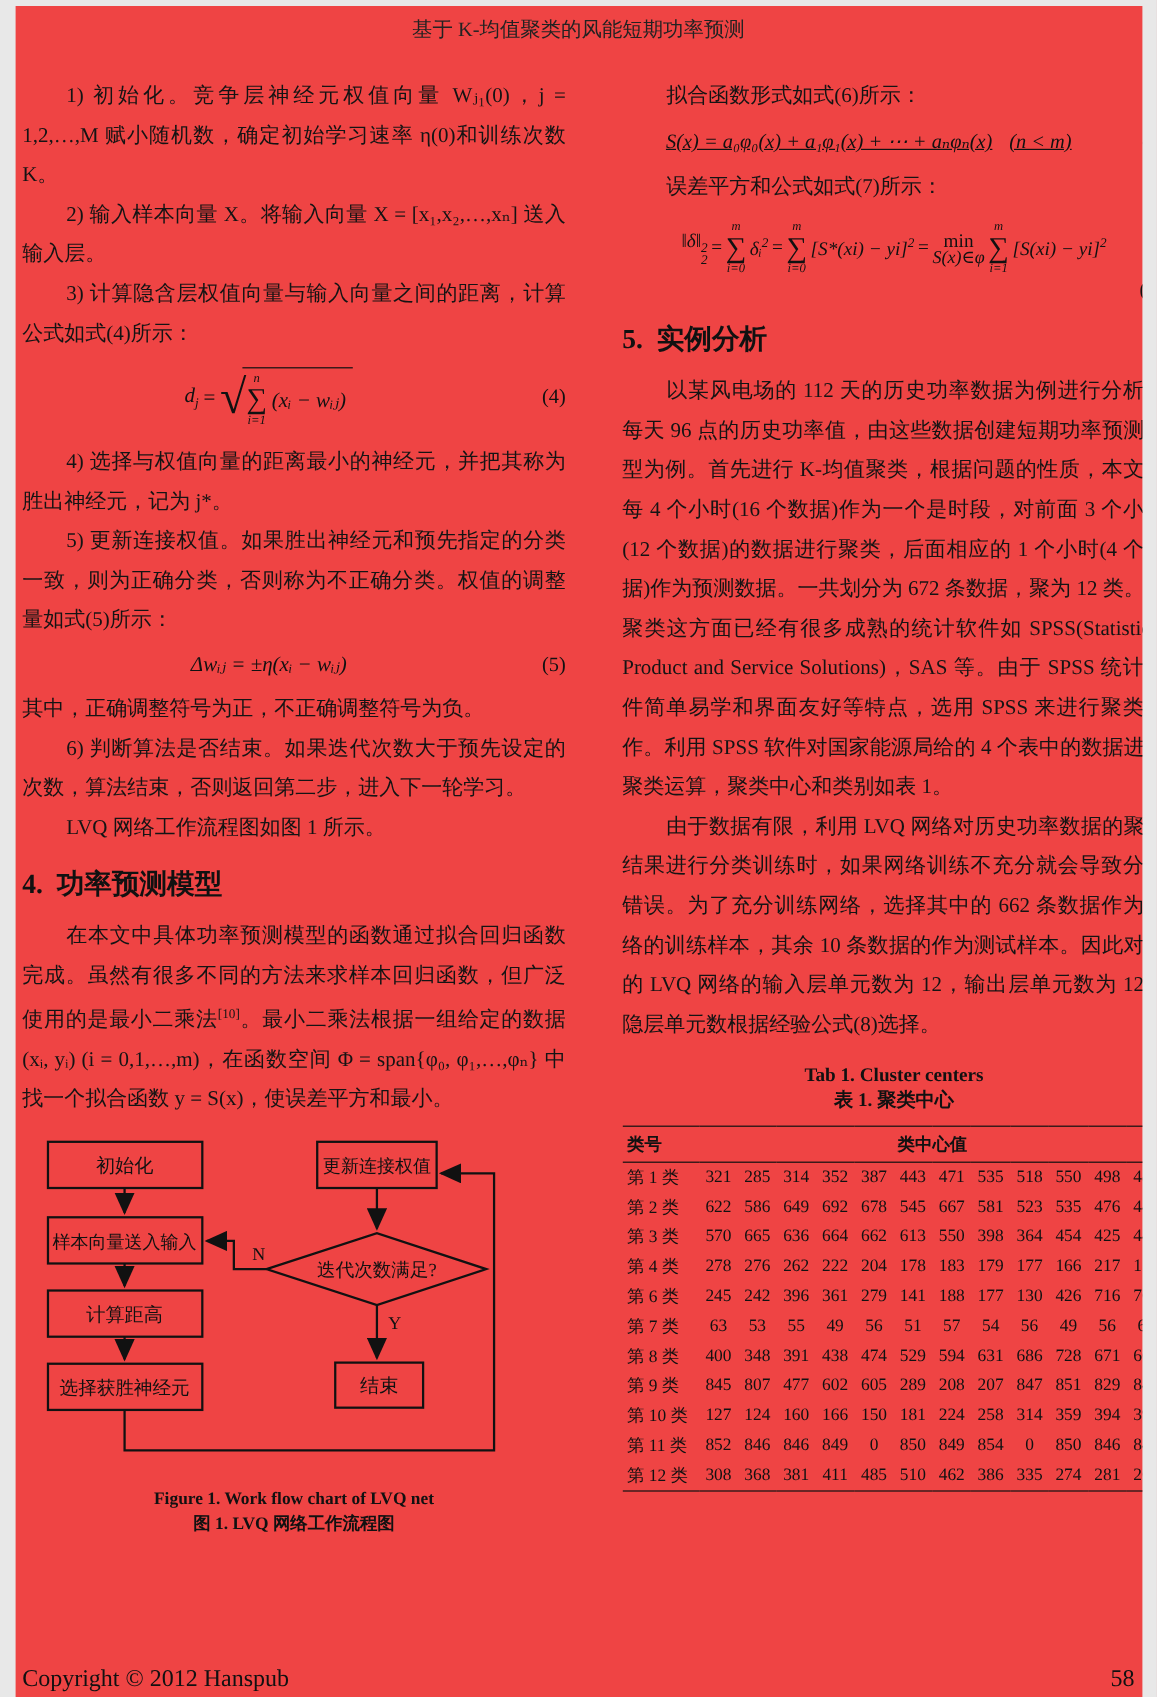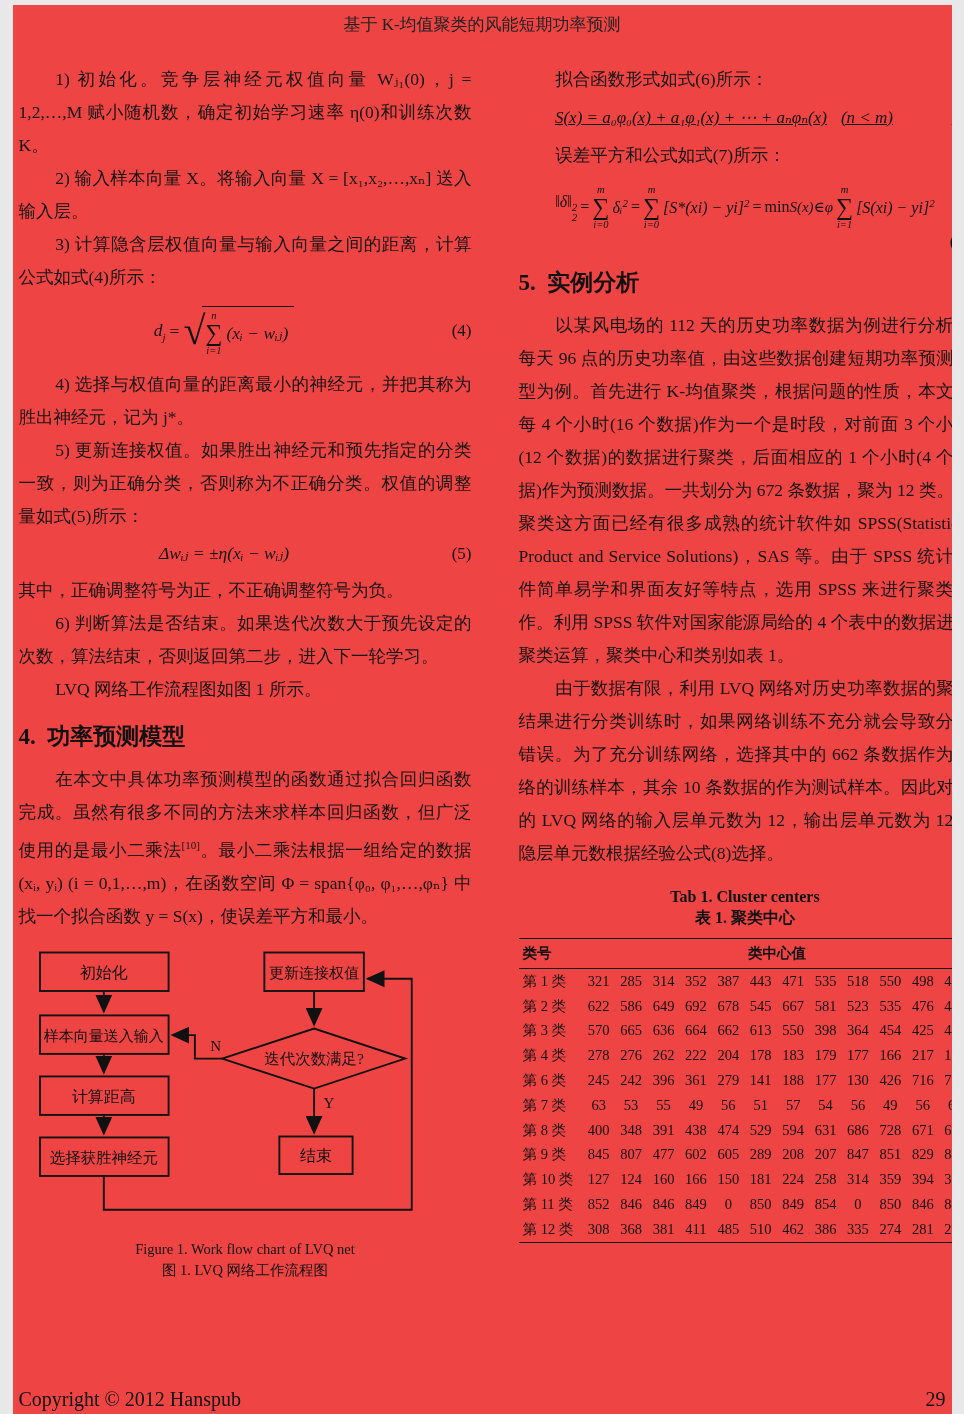--- a/index.html
+++ b/index.html
@@ -30,39 +30,39 @@
     display:flex; align-items:center; margin:10px 0; font-size:17.5px;
   }
   .eq-body {
     flex:1; display:flex; align-items:center; justify-content:center; gap:4px;
     font-style:italic;
   }
   .eq-tag { width:42px; text-align:right; font-style:normal; font-size:17px; }
   .bigsum { display:inline-flex; flex-direction:column; align-items:center; font-style:italic; }
   .bigsum .lim { font-size:10.5px; line-height:11px; }
   .bigsum .sigma { font-size:24px; line-height:24px; font-style:normal; }
-  .minop { display:inline-flex; align-items:center; }
+  .minop { display:inline-flex; flex-direction:column; align-items:center; }
   .minop .op { font-style:normal; font-size:16px; line-height:16px; }
   .minop .lim { font-size:15px; line-height:11px;text-align:right; }
   .sqrt { display:inline-flex; align-items:stretch; }
   .sqrt .radical { font-size:40px; line-height:46px; font-style:normal; transform:translateY(2px); }
   .sqrt .root-content {
     display:inline-flex; align-items:center; gap:4px;
     border-top:1.6px solid #111; padding:3px 6px 0 3px; margin-left:-3px;
   }
   .supsub {
     display:inline-flex; flex-direction:column; align-items:flex-start;
     font-size:11px; line-height:10px; vertical-align:-4px; font-style:italic;
   }
   sup,sub { font-size:11px; font-style:italic; }
   .eq7-row { font-size:16px; gap:3px; }
   .eq7-tagline { text-align:right; font-size:17px; padding-right:2px; margin:0 0 8px 0; }
   
   .figure-wrap { margin:12px 0 0 18px; }
-  .fig-caption { text-align:center; font-weight:normal; font-size:14.5px; line-height:21px; margin-top:14px; }
+  .fig-caption { text-align:center; font-weight:bold; font-size:14.5px; line-height:21px; margin-top:14px; }
   svg text { font-family:"Liberation Serif","DejaVu Serif",serif; fill:#111; }
   
   .tab-caption { text-align:center; font-weight:bold; font-size:16px; line-height:21px; margin:16px 0 10px 0; }
   table.cluster-table {
     width:100%; border-collapse:collapse; font-size:14.5px;
     border-top:1.6px solid #111; border-bottom:1.6px solid #111;
   }
   table.cluster-table th { font-weight:bold; padding:5px 0; }
   table.cluster-table thead tr { border-bottom:1.1px solid #111; }
   table.cluster-table td { text-align:center; padding:2.9px 0; }
@@ -409,16 +409,16 @@
             <td>274</td>
             <td>281</td>
             <td>264</td>
           </tr>
         </tbody>
     </table>
   </div>
 
   <div class="footer">
     <span>Copyright © 2012 Hanspub</span>
-    <span>29</span>
+    <span>58</span>
   </div>
 
 </div>
 
 </body></html>

